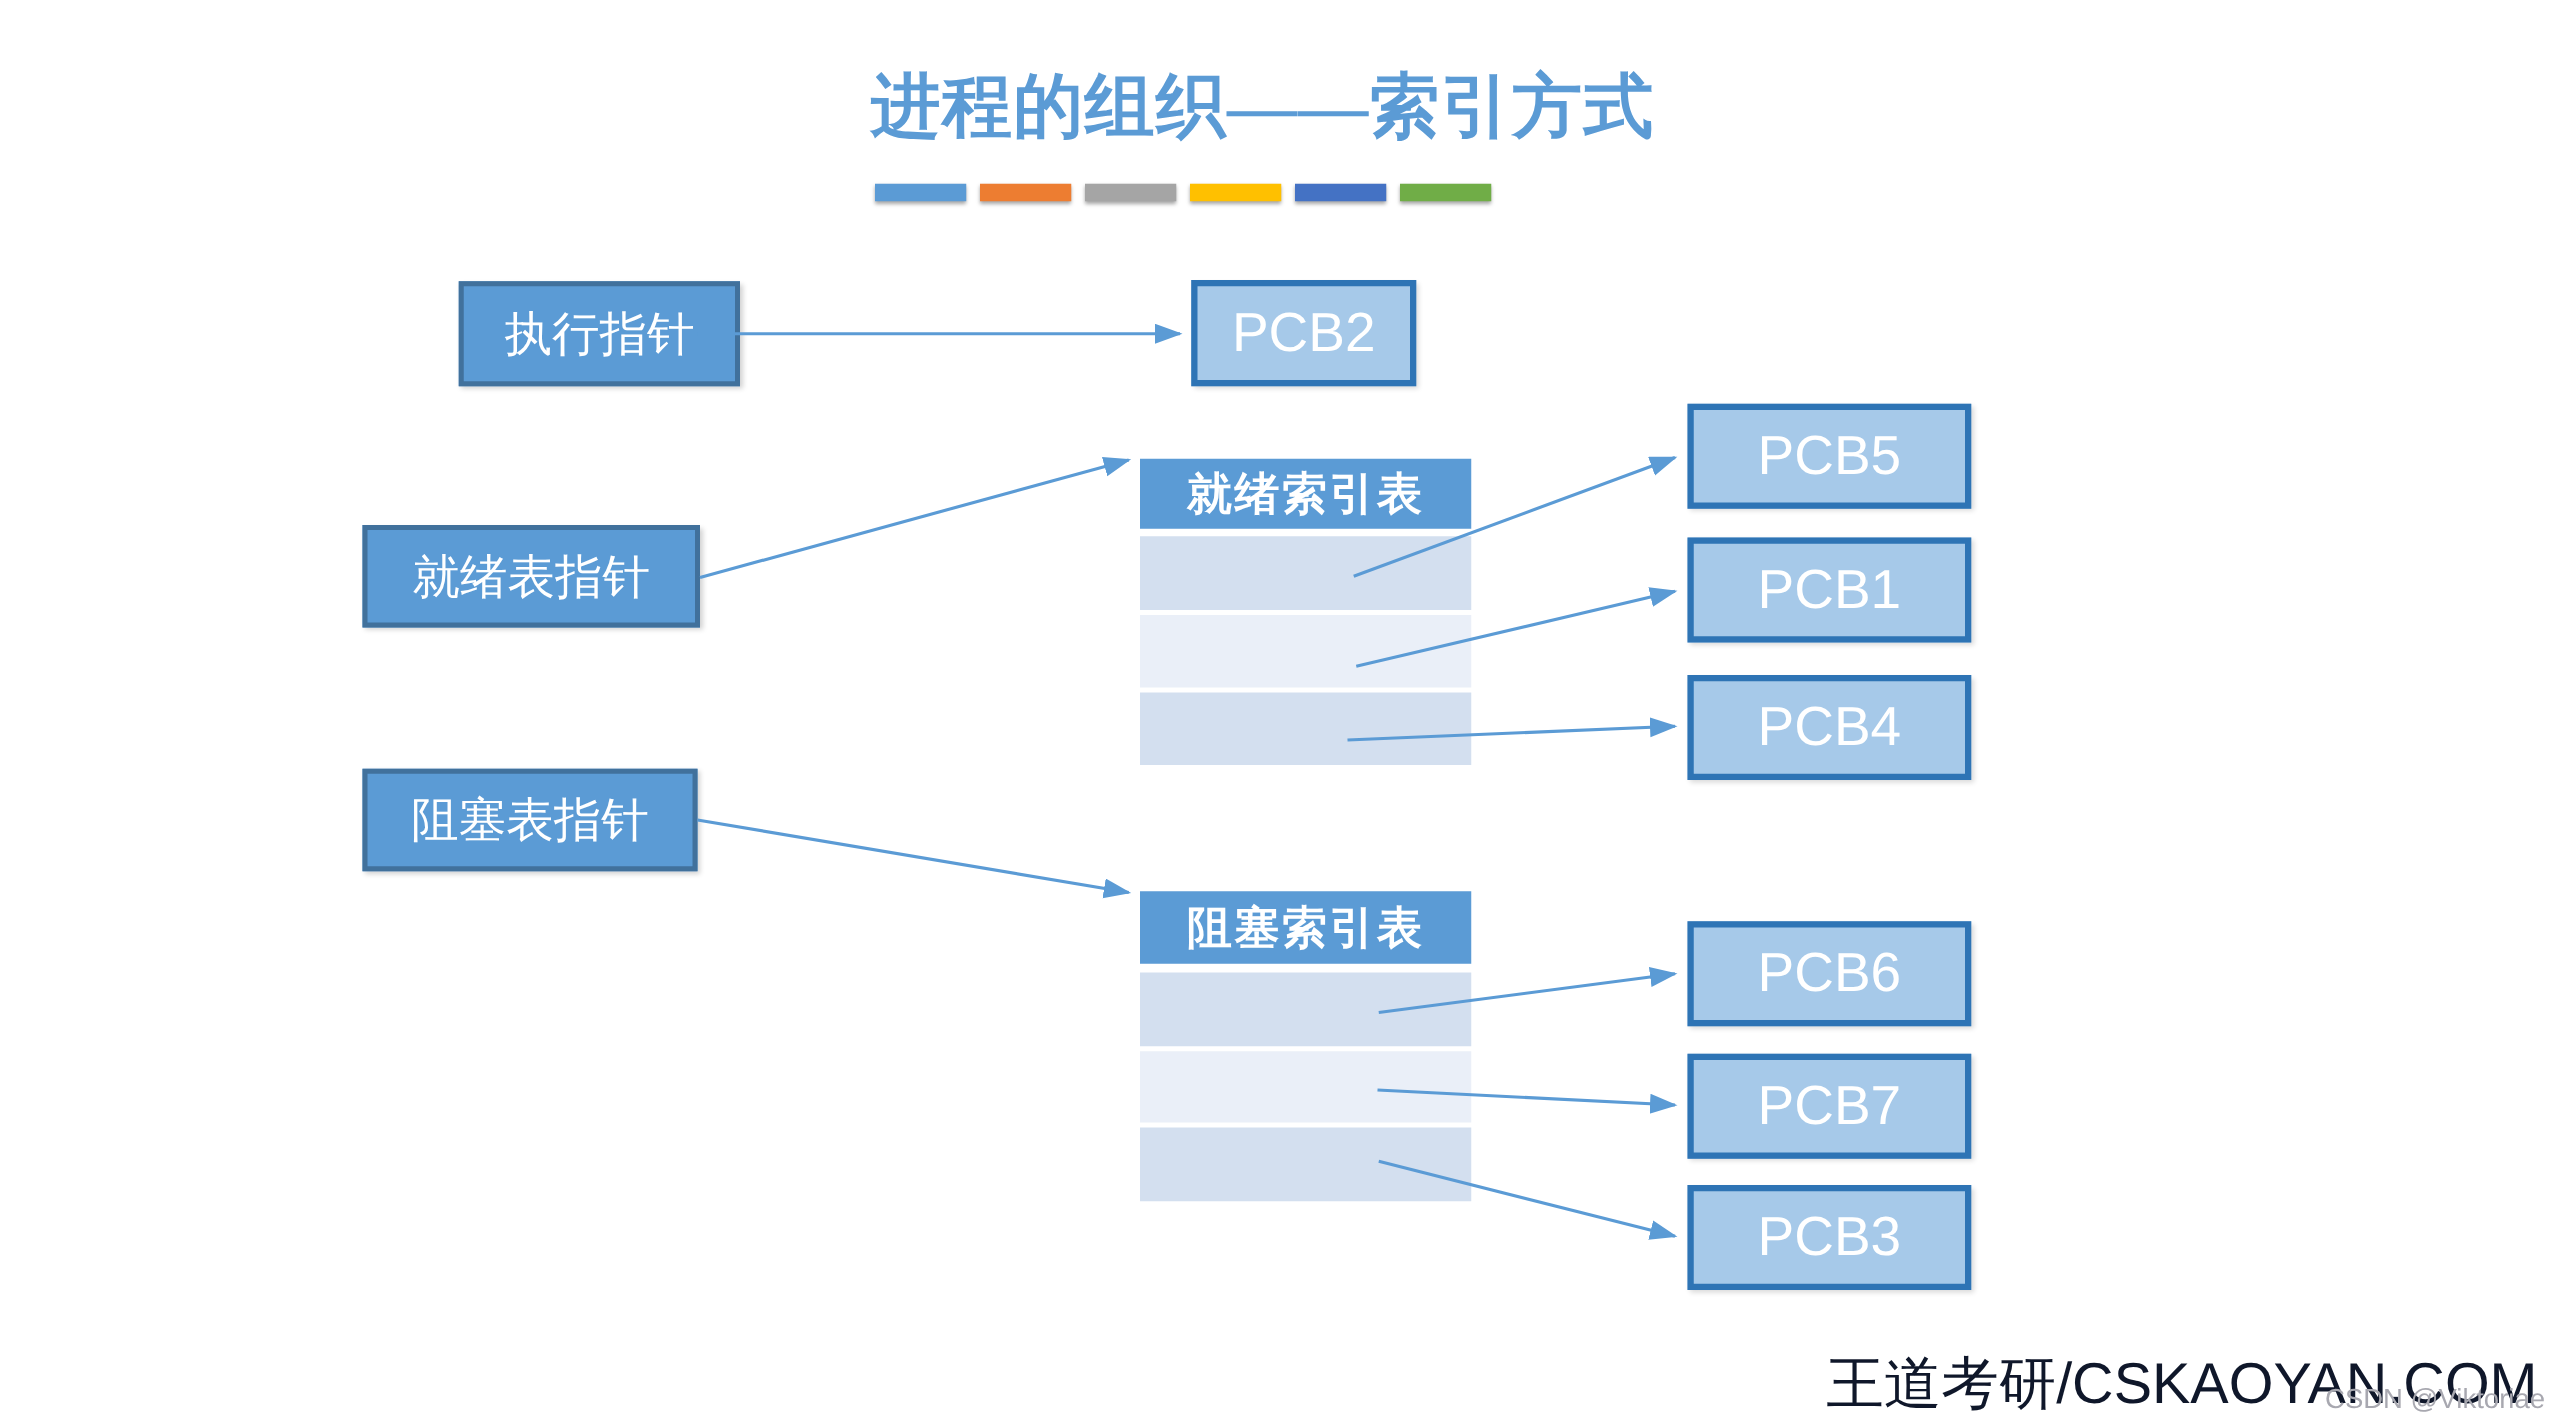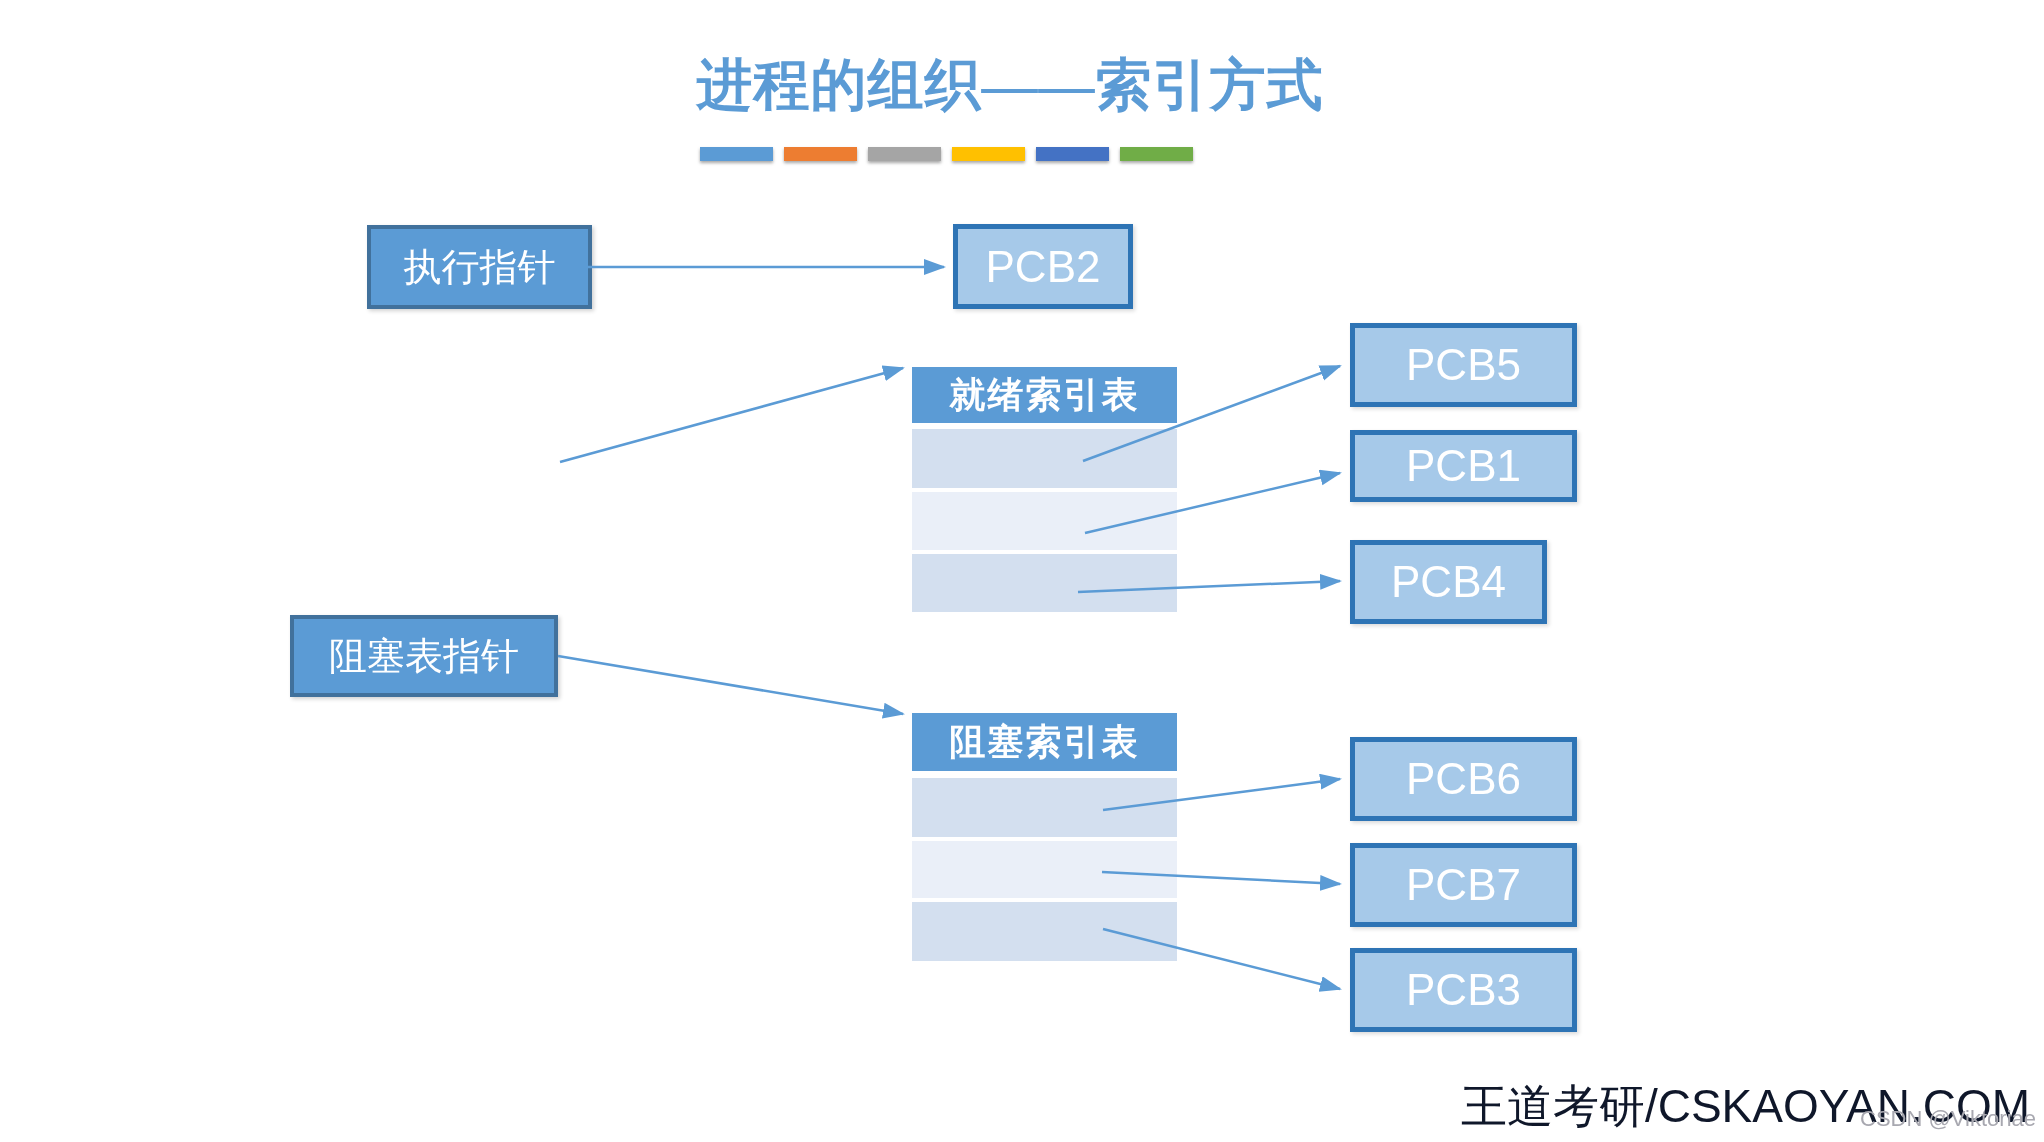--- a/index.html
+++ b/index.html
@@ -61,22 +61,22 @@
     color: #ffffff;
     font-family: "Liberation Sans", sans-serif;
     font-size: 44px;
     display: flex;
     align-items: center;
     justify-content: center;
     box-shadow: 2px 2px 4px rgba(0,0,0,0.15);
   }
   .pcb-running { left: 953px;  top: 224px; width: 180px; height: 85px; }
   .pcb-5 { left: 1350px; top: 323px; width: 227px; height: 84px; }
-  .pcb-1 { left: 1350px; top: 430px; width: 227px; height: 72px; }
-  .pcb-4 { left: 1350px; top: 540px; width: 197px; height: 84px; }
+  .pcb-1 { left: 1350px; top: 430px; width: 227px; height: 84px; }
+  .pcb-4 { left: 1350px; top: 540px; width: 227px; height: 84px; }
   .pcb-6 { left: 1350px; top: 737px; width: 227px; height: 84px; }
   .pcb-7 { left: 1350px; top: 843px; width: 227px; height: 84px; }
   .pcb-3 { left: 1350px; top: 948px; width: 227px; height: 84px; }
 
   .index-table {
     position: absolute;
     width: 265px;
   }
   .table-ready   { left: 912px; top: 367px; }
   .table-blocked { left: 912px; top: 713px; }
@@ -146,20 +146,21 @@
   <div class="bars">
     <div class="bar" style="background: rgb(91, 155, 213);"></div>
     <div class="bar" style="background: rgb(237, 125, 49);"></div>
     <div class="bar" style="background: rgb(165, 165, 165);"></div>
     <div class="bar" style="background: rgb(255, 192, 0);"></div>
     <div class="bar" style="background: rgb(68, 114, 196);"></div>
     <div class="bar" style="background: rgb(112, 173, 71);"></div>
   </div>
 
   <div class="pointer-box pointer-exec">执行指针</div>
+  <div class="pointer-box pointer-ready">就绪表指针</div>
   <div class="pointer-box pointer-blocked">阻塞表指针</div>
 
   <div class="pcb-box pcb-running">PCB2</div>
   <div class="pcb-box pcb-5">PCB5</div>
   <div class="pcb-box pcb-1">PCB1</div>
   <div class="pcb-box pcb-4">PCB4</div>
   <div class="pcb-box pcb-6">PCB6</div>
   <div class="pcb-box pcb-7">PCB7</div>
   <div class="pcb-box pcb-3">PCB3</div>
 

